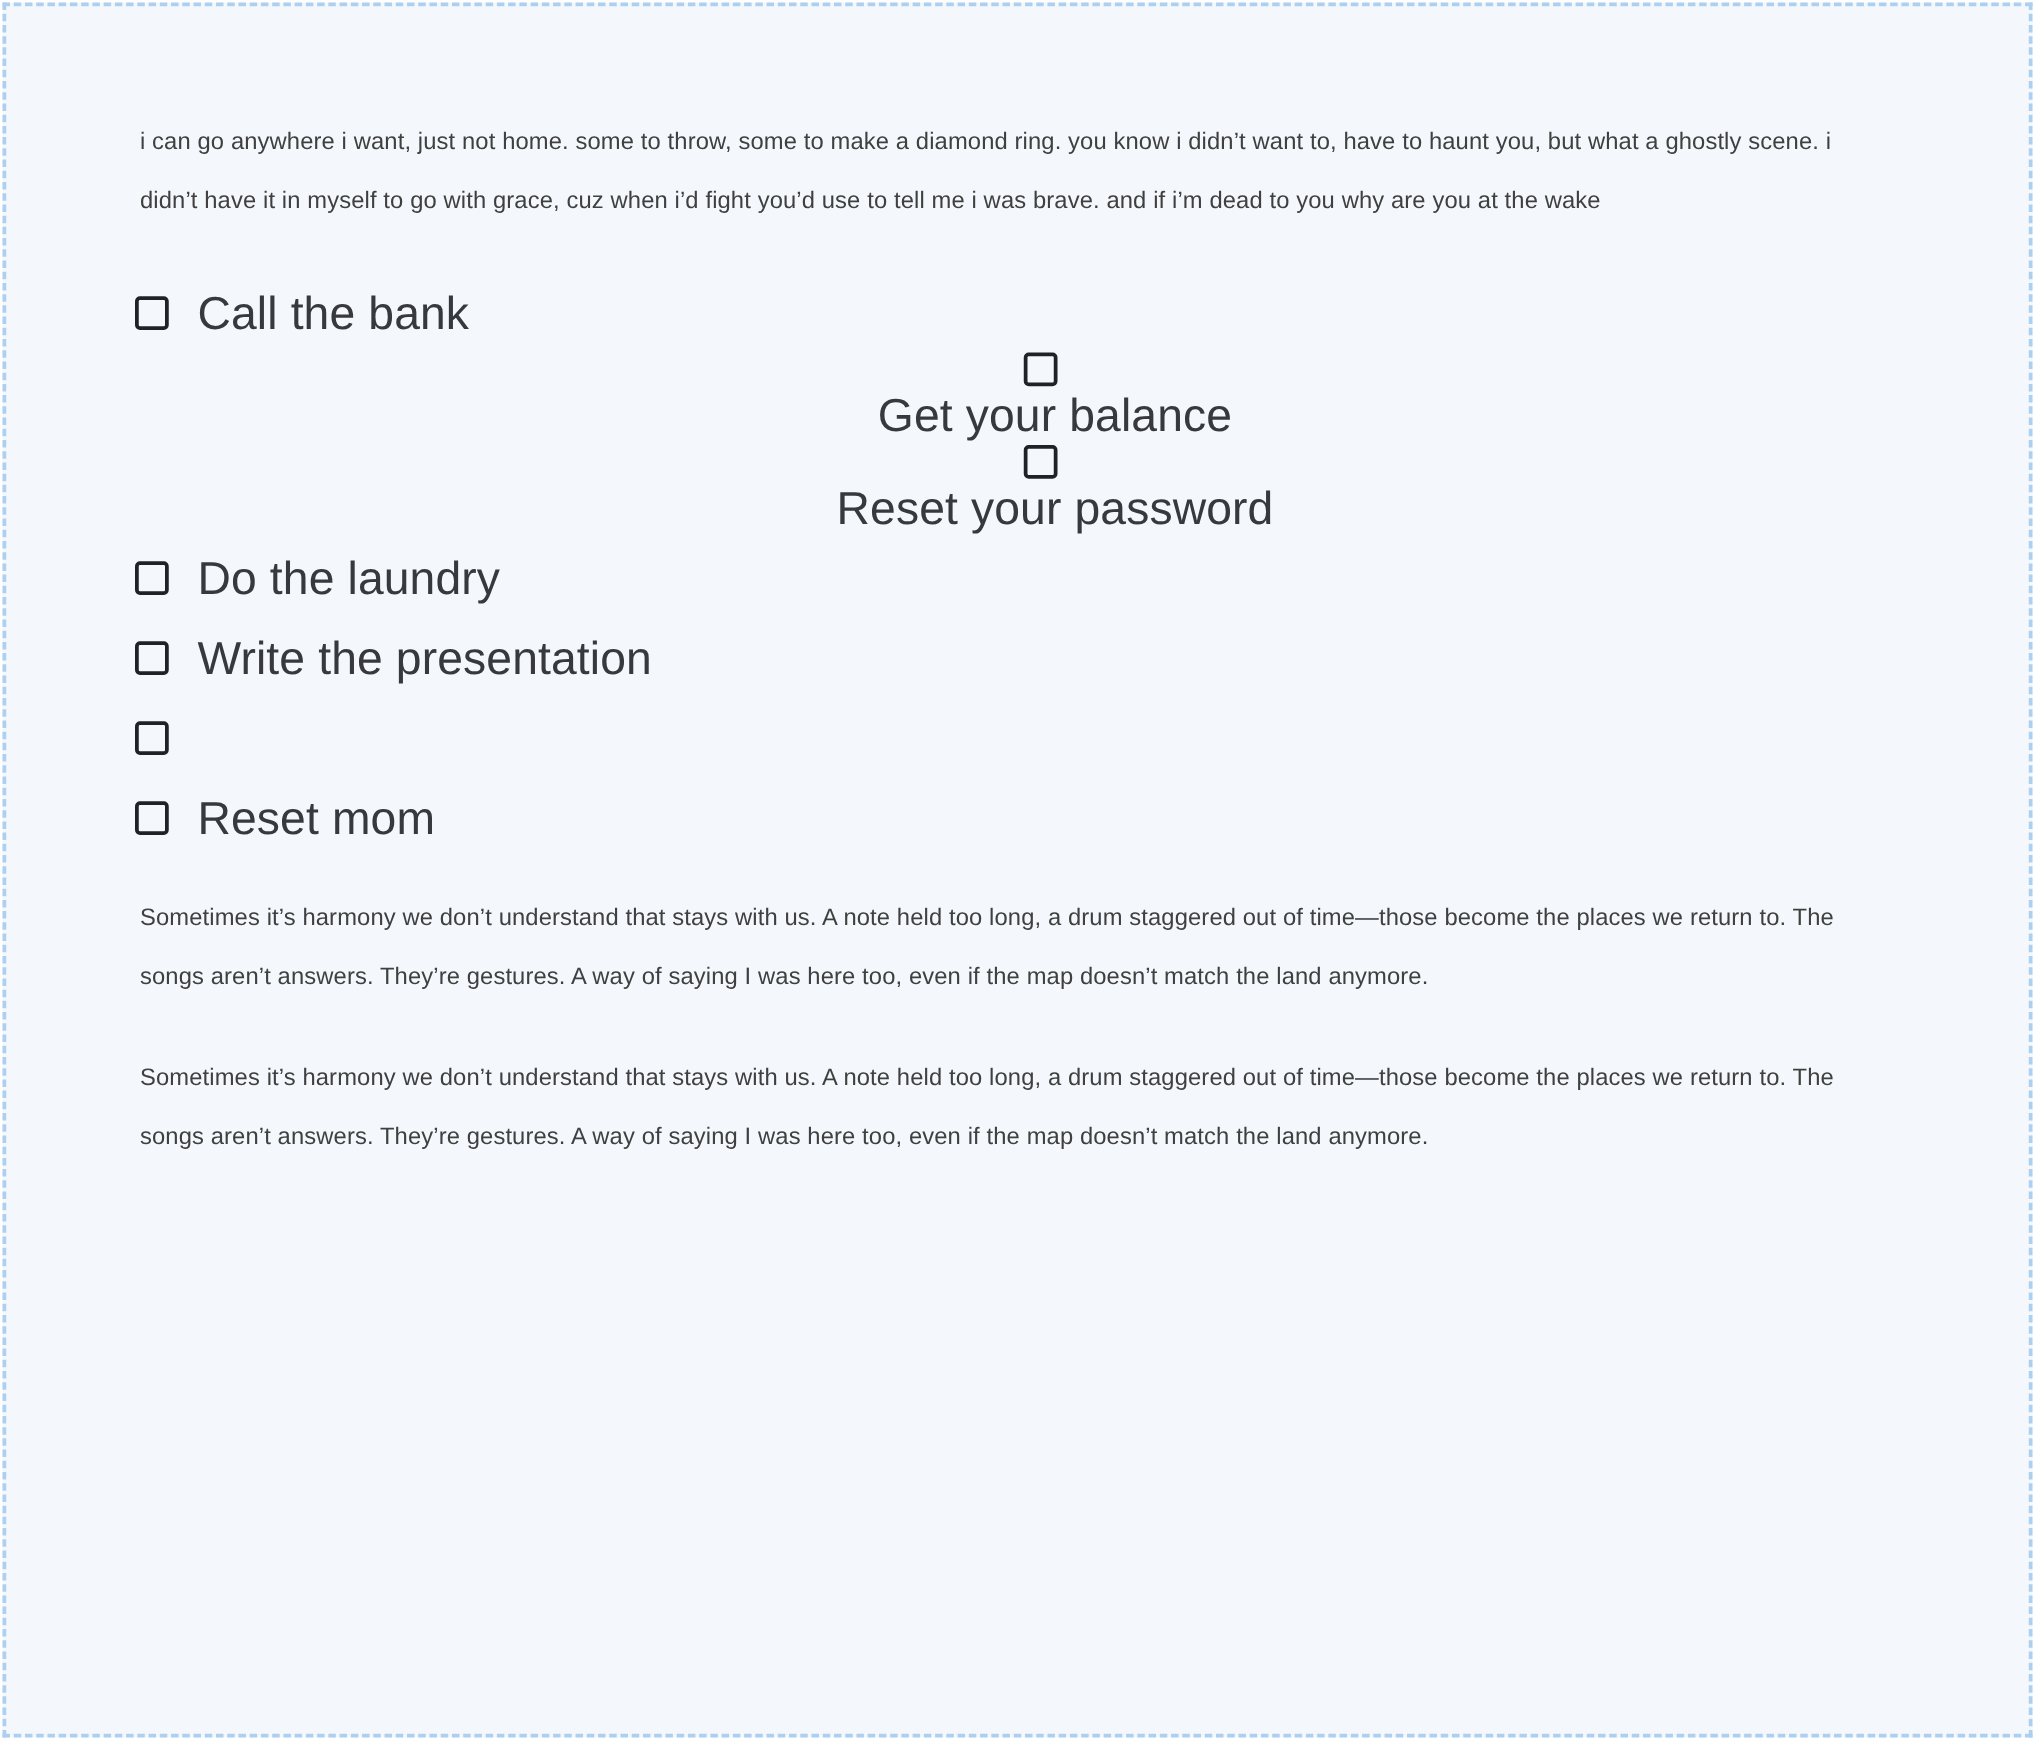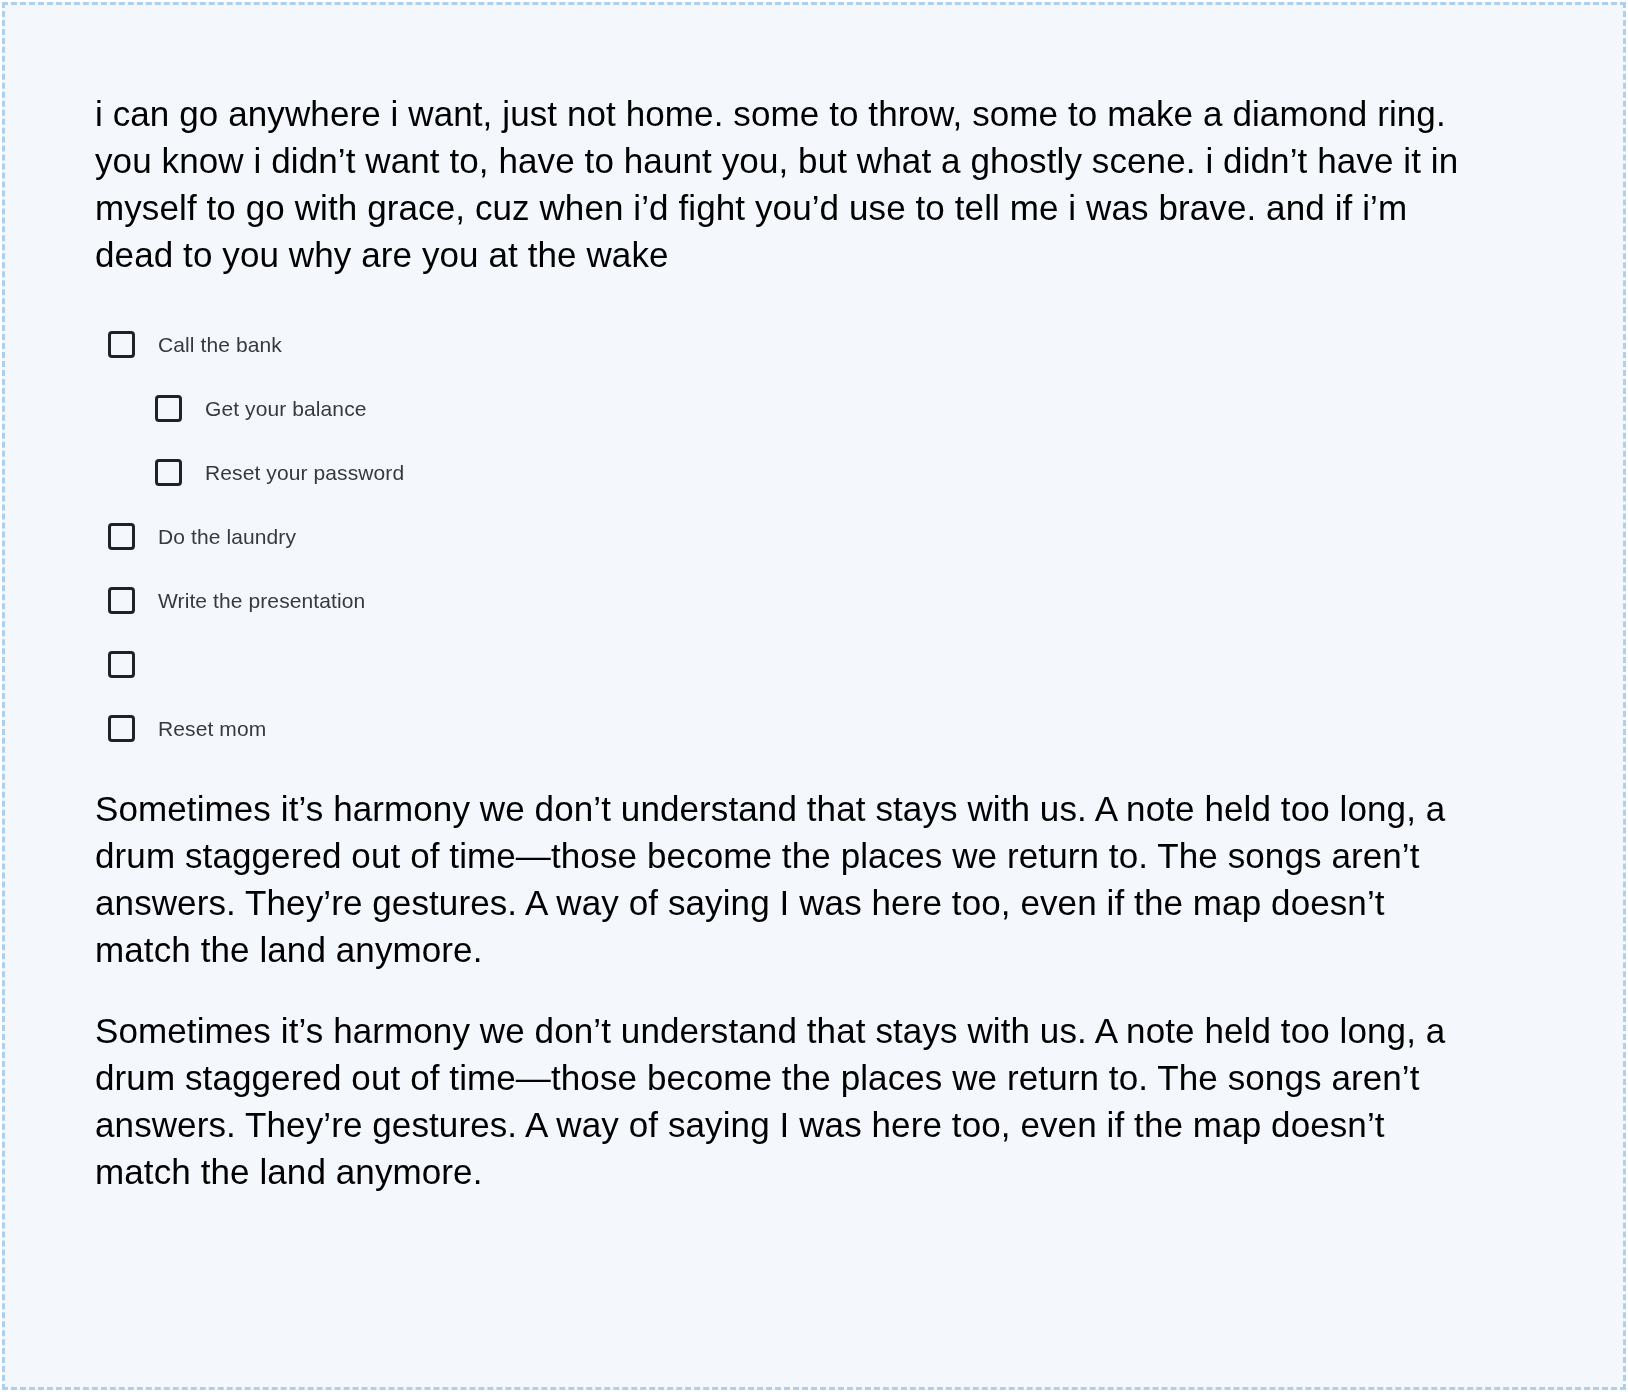--- a/index.html
+++ b/index.html
@@ -15,51 +15,52 @@
     position: absolute;
     inset: 2px;
     border: 3px dashed #aed0f0;
     background: #f4f8fc;
     overflow: hidden;
   }
   .doc {
     padding: 85px 90px 0 90px;
   }
   .para {
-    margin: 0 0 34px 0;
+    margin: 0 0 34px 17px;
     max-width: 1372px;
-    font-size: 35px;
+    font-size: 19px;
     line-height: 47px;
-    color: #000000;
+    color: #404040;
     letter-spacing: 0.1px;
   }
   .checklist {
     margin: 0 0 25px 0;
   }
   .todo-row {
     display: flex;
     align-items: center;
     min-height: 64px;
     padding-left: 13px;
   }
   .todo-row.indent-1 {
     padding-left: 60px;
+    flex-direction: column;
   }
   .todo-checkbox {
     flex: 0 0 auto;
     width: 27px;
     height: 27px;
     border: 3px solid #212225;
     border-radius: 4px;
     background: transparent;
     margin-right: 23px;
     cursor: pointer;
   }
   .todo-label {
-    font-size: 21px;
+    font-size: 37px;
     line-height: 47px;
     color: #37393c;
     letter-spacing: 0.1px;
   }
 </style>
 </head>
 <body>
 
 <div class="canvas">
   <div class="doc">

